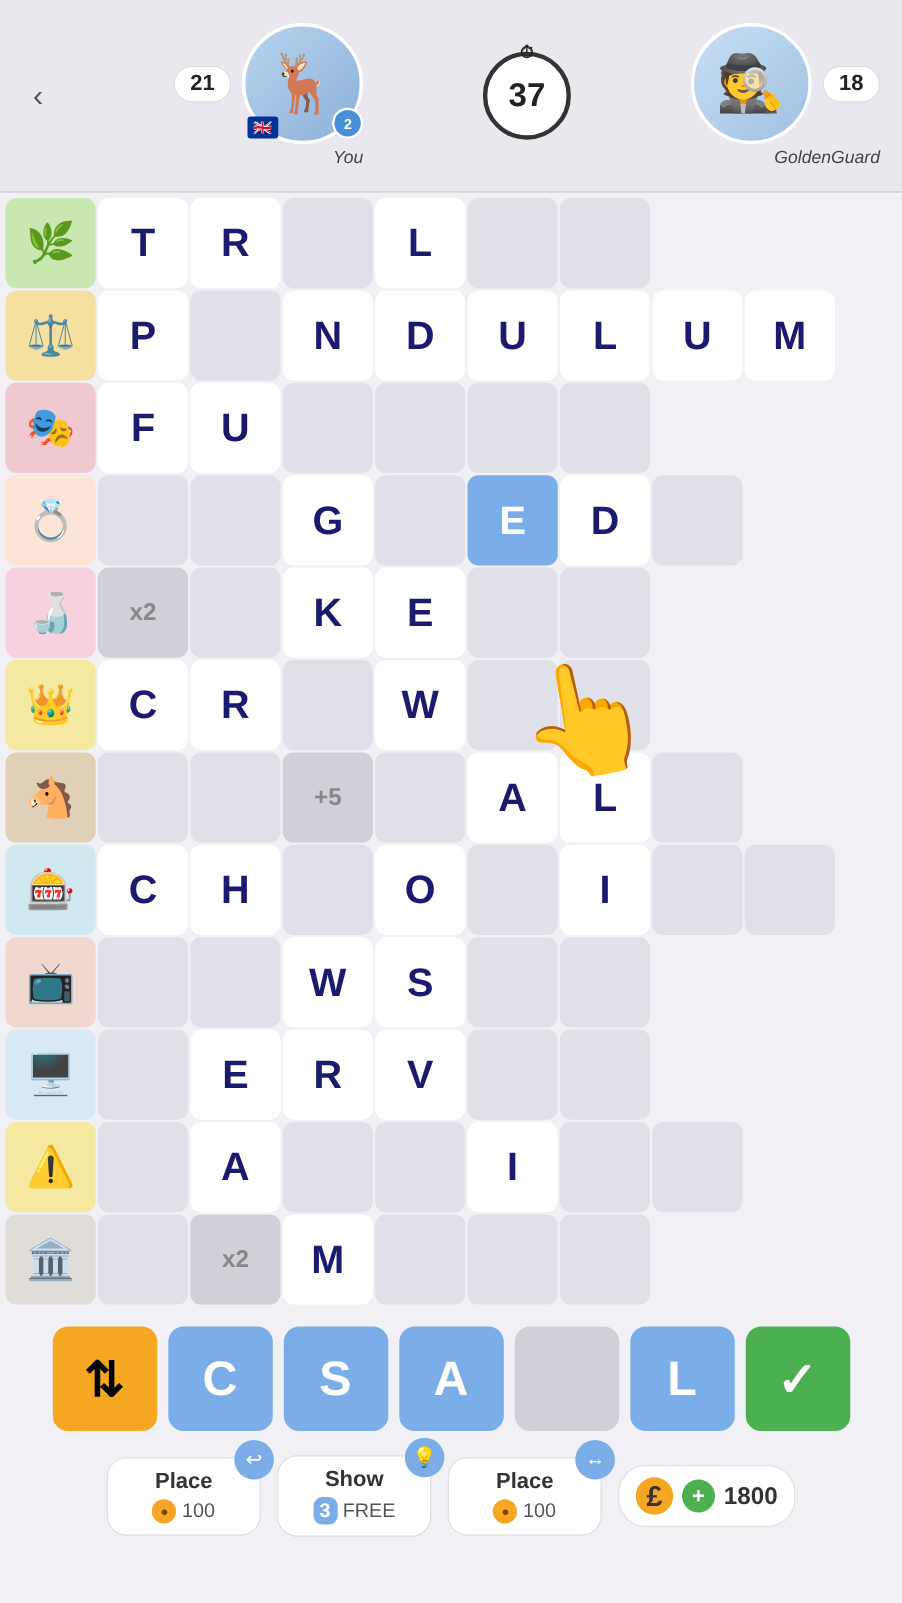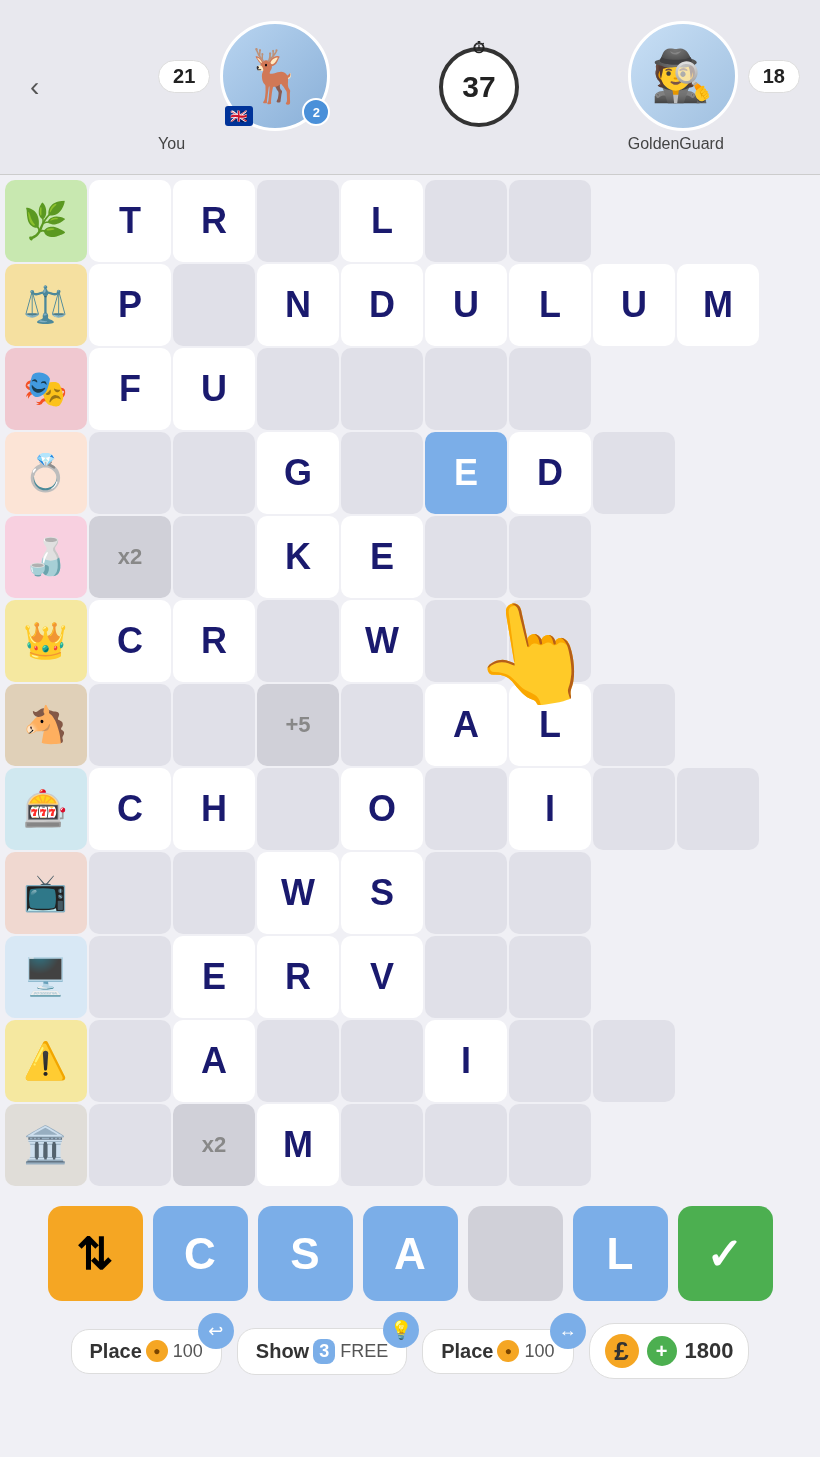--- a/index.html
+++ b/index.html
@@ -24,21 +24,21 @@
     }
     .back-btn {
       font-size: 28px;
       color: #555;
       cursor: pointer;
       padding: 5px 10px;
     }
     .player-section {
       display: flex;
       flex-direction: column;
-      align-items: flex-start;
+      align-items: flex-end;
       gap: 4px;
     }
     .avatar-wrapper {
       position: relative;
       width: 110px;
       height: 110px;
     }
     .avatar-circle {
       width: 110px;
       height: 110px;
@@ -72,20 +72,21 @@
       justify-content: center;
       color: white;
       font-size: 13px;
       font-weight: bold;
       border: 2px solid white;
     }
     .player-name {
       font-size: 16px;
       color: #444;
       font-weight: 500;
+      font-style: italic;
     }
     .score-badge {
       background: white;
       border-radius: 20px;
       padding: 4px 14px;
       font-size: 20px;
       font-weight: bold;
       color: #222;
       border: 1px solid #ddd;
     }
@@ -185,21 +186,21 @@
     .action-buttons {
       display: flex;
       justify-content: center;
       align-items: center;
       gap: 15px;
       padding: 12px 15px;
       background: #f0f0f5;
     }
     .action-btn {
       display: flex;
-      flex-direction: row;
+      flex-direction: column;
       align-items: center;
       justify-content: center;
       background: white;
       border-radius: 18px;
       padding: 10px 18px;
       min-width: 140px;
       cursor: pointer;
       border: 1px solid #ddd;
       gap: 4px;
     }

